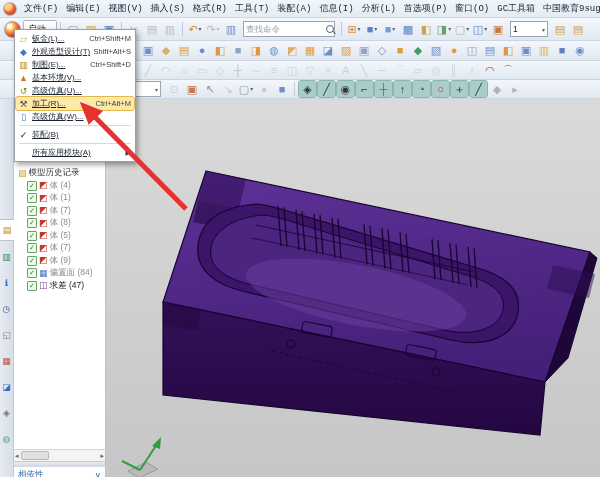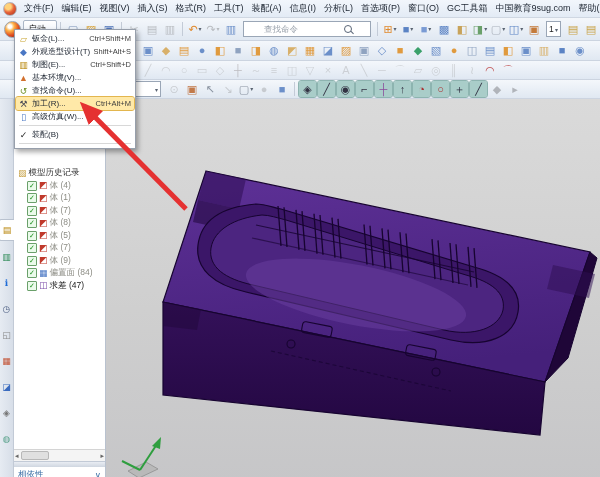--- a/index.html
+++ b/index.html
@@ -5,21 +5,21 @@
   html,body{margin:0;padding:0;width:600px;height:477px;overflow:hidden;
     font-family:"Liberation Sans","DejaVu Sans",sans-serif;-webkit-font-smoothing:antialiased;}
   body{position:relative;background:#d0d0d0;font-size:9px;color:#222;}
 
   
   .menubar{height:17px;background:linear-gradient(#f2f6fc,#e3ebf5);border-bottom:1px solid #cfd7e2;
     display:flex;align-items:center;padding-left:2px;white-space:nowrap;}
   .appicon{width:12px;height:12px;border-radius:50%;margin:0 3px 0 1px;
     background:radial-gradient(circle at 35% 30%,#ffd27a 0 25%,#e8633a 50%,#a32c17 100%);
     border:1px solid #b0b6c0;flex:none;}
-  .mitem{padding:1px 4px;font-size:9px;color:#1c2430;}
+  .mitem{padding:1px 4px;font-size:9px;color:#1c2430;font-family:Liberation Mono, monospace;}
 
   
   .toolbar{display:flex;align-items:center;background:linear-gradient(#f4f7fb,#e0e8f2);
     border-bottom:1px solid #ccd4e0;position:relative;z-index:5;white-space:nowrap;}
   .tb2{height:22px;padding-left:2px;}
   .tb3{height:19px;padding-left:121px;}
   .tb4{height:18px;padding-left:121px;}
   .tb5{height:18px;padding-left:99px;}
   .tbtn{min-width:17px;height:16px;display:inline-flex;align-items:center;justify-content:center;
     border-radius:2px;margin:0 0.5px;font-size:11px;line-height:1;cursor:default;}
@@ -27,21 +27,21 @@
   .tbtn.dis{opacity:.38;filter:grayscale(.9);}
   .tbtn.teal{background:#a9cdc9;outline:1px solid #8db4b0;margin:0 1px;}
   .caret{font-size:6px;color:#5a6472;margin-left:1px;}
   .sep{width:1px;height:14px;background:#c3cbd7;margin:0 3px;flex:none;}
   .logo{width:15px;height:15px;border-radius:50%;margin:0 2px;flex:none;
     background:radial-gradient(circle at 32% 30%,#fff 0 12%,#ffb347 30%,#e04a1f 62%,#7b1f0d 100%);
     border:1px solid #9aa2ae;}
   .startbtn{display:inline-flex;align-items:center;gap:2px;padding:2px 4px;border:1px solid #aab6c6;
     border-radius:2px;background:linear-gradient(#fff,#e6edf6);font-size:9px;}
   .searchbox{display:inline-flex;align-items:center;background:#fff;border:1px solid #9aa6b6;
-    height:14px;padding:0 18px;margin:0 3px;}
+    height:14px;padding:0 0;margin:0 3px;}
   .searchbox input{border:none;outline:none;width:78px;font-size:8.5px;height:12px;
     font-family:"Liberation Sans","DejaVu Sans",sans-serif;}
   .searchbox input::placeholder{color:#9aa2ac;}
   .mag{width:6px;height:6px;border:1.4px solid #5a6678;border-radius:50%;position:relative;flex:none;}
   .mag::after{content:"";position:absolute;width:4px;height:1.4px;background:#5a6678;
     right:-3px;bottom:-1px;transform:rotate(45deg);}
   .layersel{display:inline-flex;align-items:center;justify-content:space-between;width:32px;height:14px;
     background:#fff;border:1px solid #9aa6b6;padding:0 2px;margin:0 3px;font-size:8.5px;}
   .filtersel{display:inline-flex;align-items:center;justify-content:flex-end;width:56px;height:14px;
     background:#fff;border:1px solid #9aa6b6;padding:0 2px;margin:0 4px 0 0;}
@@ -72,21 +72,21 @@
 
   .viewport{flex:1;position:relative;background:linear-gradient(180deg,#dadada 0%,#cfcfcf 55%,#c6c6c8 100%);overflow:hidden;}
   .viewport svg.model{position:absolute;left:0;top:0;}
   .model .line{stroke:var(--m-edge);fill:none;stroke-width:1.1;}
 
   
   .startmenu{position:absolute;left:14px;top:29px;width:122px;background:#fff;border:1px solid #979fab;
     box-shadow:2px 3px 5px rgba(0,0,0,.35);z-index:60;padding:2px 1px;box-sizing:border-box;}
   .smitem{display:flex;align-items:center;height:13px;padding:0 3px 0 2px;font-size:8px;color:#1c2430;gap:3px;}
   .smitem .ic{width:11px;text-align:center;font-size:9px;flex:none;}
-  .smitem .lbl{flex:1;white-space:nowrap;overflow:hidden;}
+  .smitem .lbl{flex:1;white-space:nowrap;overflow:hidden;text-decoration:underline;}
   .smitem .sc{font-size:7.5px;color:#3c3c3c;white-space:nowrap;}
   .smitem .sub{font-size:7px;color:#333;}
   .smitem.hl{background:#ffe9a8;outline:1px solid #e3b64e;border-radius:2px;}
   .smsep{height:1px;background:#d8d8d8;margin:2px 3px;}
 
   
   svg.arrow{position:absolute;left:0;top:0;z-index:70;pointer-events:none;}
   svg.arrow line{stroke:var(--arrow);stroke-width:5;}
   svg.arrow path{fill:var(--arrow);}
 </style>
@@ -529,37 +529,42 @@
       <span class="ic" style="color: rgb(184, 134, 11);">▥</span>
       <span class="lbl">制图(E)...</span>
       <span class="sc">Ctrl+Shift+D</span>
     </div>
     <div class="smitem">
       <span class="ic" style="color: rgb(210, 112, 46);">▲</span>
       <span class="lbl">基本环境(V)...</span>
     </div>
     <div class="smitem">
       <span class="ic" style="color: rgb(107, 142, 35);">↺</span>
-      <span class="lbl">查找命令(U)...</span>
+      <span class="lbl">高级仿真(U)...</span>
     </div>
     <div class="smitem hl">
       <span class="ic" style="color: rgb(74, 74, 85);">⚒</span>
       <span class="lbl">加工(R)...</span>
       <span class="sc">Ctrl+Alt+M</span>
     </div>
     <div class="smitem">
       <span class="ic" style="color: rgb(74, 119, 196);">▯</span>
       <span class="lbl">高级仿真(W)...</span>
     </div>
     <div class="smsep"></div>
     <div class="smitem">
       <span class="ic" style="color: rgb(34, 34, 34);">✓</span>
       <span class="lbl">装配(B)</span>
     </div>
     <div class="smsep"></div>
+    <div class="smitem">
+      <span class="ic"></span>
+      <span class="lbl">所有应用模块(A)</span>
+      <span class="sub">▶</span>
+    </div>
   </div>
 
 <svg class="arrow" width="600" height="477">
   <defs>
     <marker id="ah" markerWidth="4.6" markerHeight="4" refX="3.4" refY="2" orient="auto">
       <path d="M0,0 L4.6,2 L0,4 Z"></path>
     </marker>
   </defs>
   <line x1="186" y1="209" x2="84" y2="106" marker-end="url(#ah)"></line>
 </svg>

